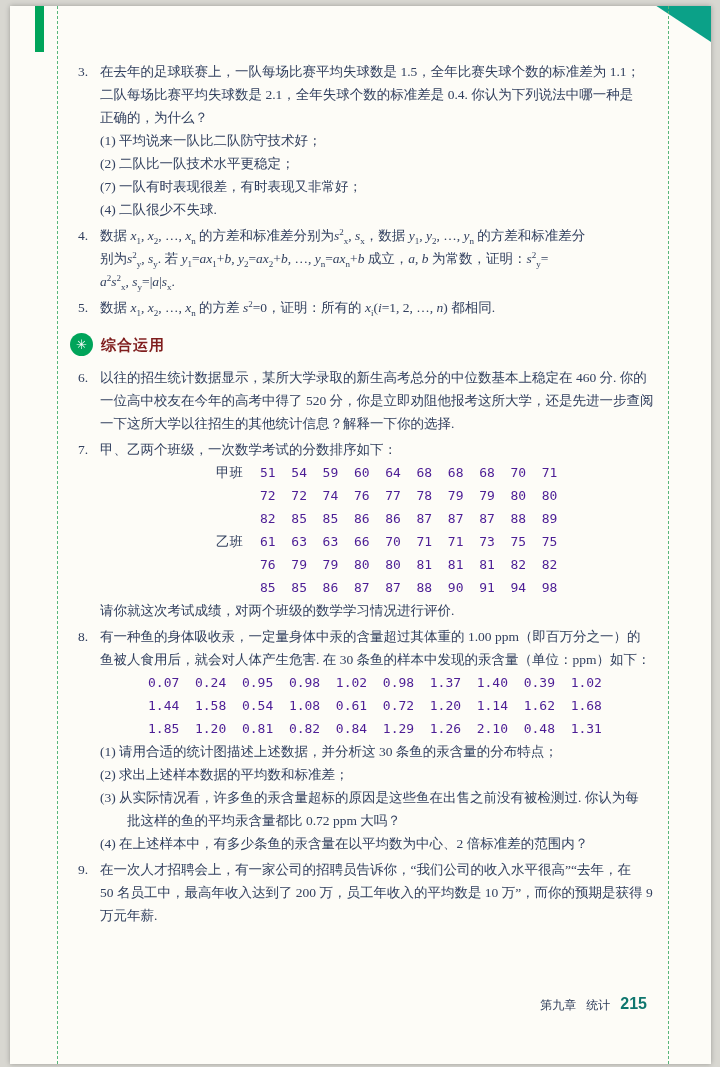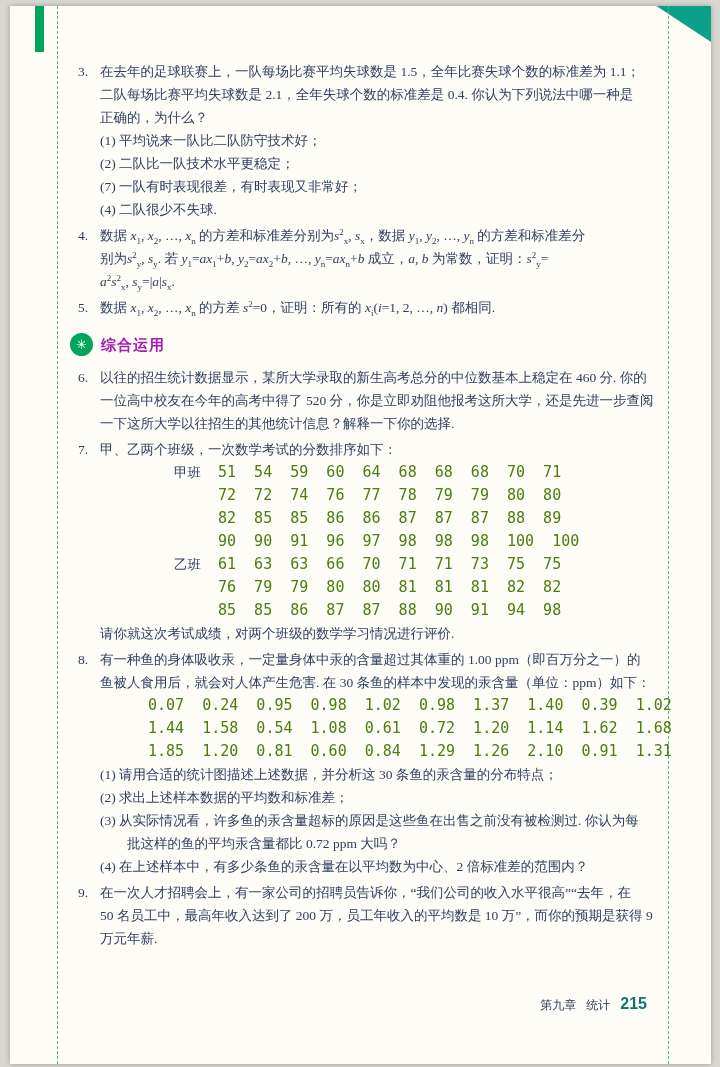--- a/index.html
+++ b/index.html
@@ -33,30 +33,30 @@
   .cont { padding-left:27px; }
   sub,sup { font-size:9px; line-height:0; }
 
   .sec-head { margin:14px 0 10px -8px; display:flex; align-items:center; gap:8px; }
   .sec-icon {
     width:23px; height:23px; border-radius:50%; background:#00a45a; color:#fff;
     display:flex; align-items:center; justify-content:center;
     font-size:13px; font-family:"DejaVu Sans",sans-serif; flex:none;
   }
   .sec-label {
-    font-weight:bold; font-size:15px; color:#a21caf; letter-spacing:1px;
+    font-weight:bold; font-size:15px; color:#7f1d1d; letter-spacing:1px;
     font-family:"Liberation Sans","DejaVu Sans",sans-serif;
   }
 
-  .score-table { margin-left:74px; }
+  .score-table { margin-left:116px; }
   .score-row { display:flex; line-height:23px; }
   .score-label { width:44px; flex:none; }
   .score-nums, .mercury-row {
     font-family:"DejaVu Sans Mono","Liberation Mono",monospace;
-    white-space:pre; font-size:15px; color:#4d7c0f;
+    white-space:pre; font-size:13px; color:#4c1d95;
   }
   .mercury-rows { margin-left:48px; line-height:23px; }
 
   .footer {
     position:absolute; right:64px; bottom:50px;
     display:flex; align-items:baseline; gap:10px;
     color:#2c3a58; font-family:"Liberation Sans","DejaVu Sans",sans-serif;
   }
   .f-small { font-size:12px; }
   .f-num { font-size:16px; font-weight:bold; color:#0f766e; }
@@ -130,21 +130,20 @@
           <div class="score-row">
             <span class="score-label"></span>
             <span class="score-nums">72  72  74  76  77  78  79  79  80  80</span>
           </div>
           <div class="score-row">
             <span class="score-label"></span>
             <span class="score-nums">82  85  85  86  86  87  87  87  88  89</span>
           </div>
           <div class="score-row">
             <span class="score-label"></span>
-            <span class="score-nums">90  90  91  96  97  98  98  98  100  100</span>
           </div>
           <div class="score-row">
             <span class="score-label">乙班</span>
             <span class="score-nums">61  63  63  66  70  71  71  73  75  75</span>
           </div>
           <div class="score-row">
             <span class="score-label"></span>
             <span class="score-nums">76  79  79  80  80  81  81  81  82  82</span>
           </div>
           <div class="score-row">
@@ -159,21 +158,21 @@
 
     <div class="prob">
       <div class="pnum">8.</div>
       <div class="pbody">
         <div class="line">有一种鱼的身体吸收汞，一定量身体中汞的含量超过其体重的 1.00 ppm（即百万分之一）的</div>
         <div class="line">鱼被人食用后，就会对人体产生危害. 在 30 条鱼的样本中发现的汞含量（单位：ppm）如下：</div>
 
         <div class="mercury-rows">
           <div class="mercury-row">0.07  0.24  0.95  0.98  1.02  0.98  1.37  1.40  0.39  1.02</div>
           <div class="mercury-row">1.44  1.58  0.54  1.08  0.61  0.72  1.20  1.14  1.62  1.68</div>
-          <div class="mercury-row">1.85  1.20  0.81  0.60  0.84  1.29  1.26  2.10  0.91  1.31</div>
+          <div class="mercury-row">1.85  1.20  0.81  0.82  0.84  1.29  1.26  2.10  0.48  1.31</div>
         </div>
 
         <div class="line">(1) 请用合适的统计图描述上述数据，并分析这 30 条鱼的汞含量的分布特点；</div>
         <div class="line">(2) 求出上述样本数据的平均数和标准差；</div>
         <div class="line">(3) 从实际情况看，许多鱼的汞含量超标的原因是这些鱼在出售之前没有被检测过. 你认为每</div>
         <div class="line cont">批这样的鱼的平均汞含量都比 0.72 ppm 大吗？</div>
         <div class="line">(4) 在上述样本中，有多少条鱼的汞含量在以平均数为中心、2 倍标准差的范围内？</div>
       </div>
     </div>
 

